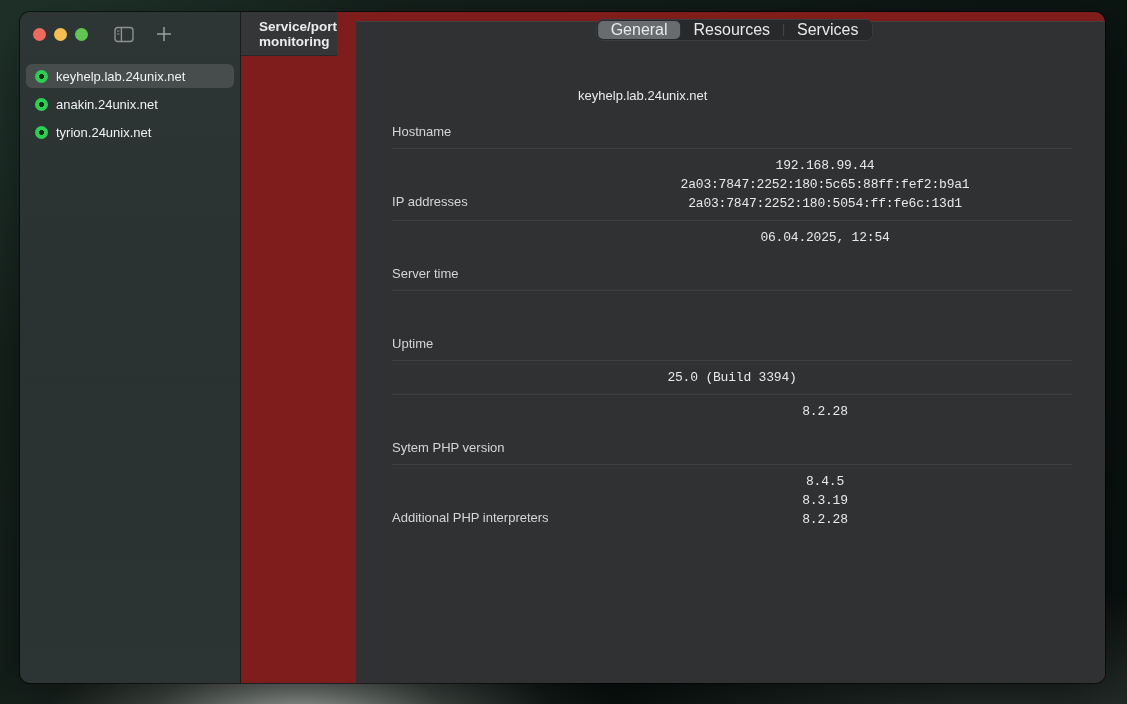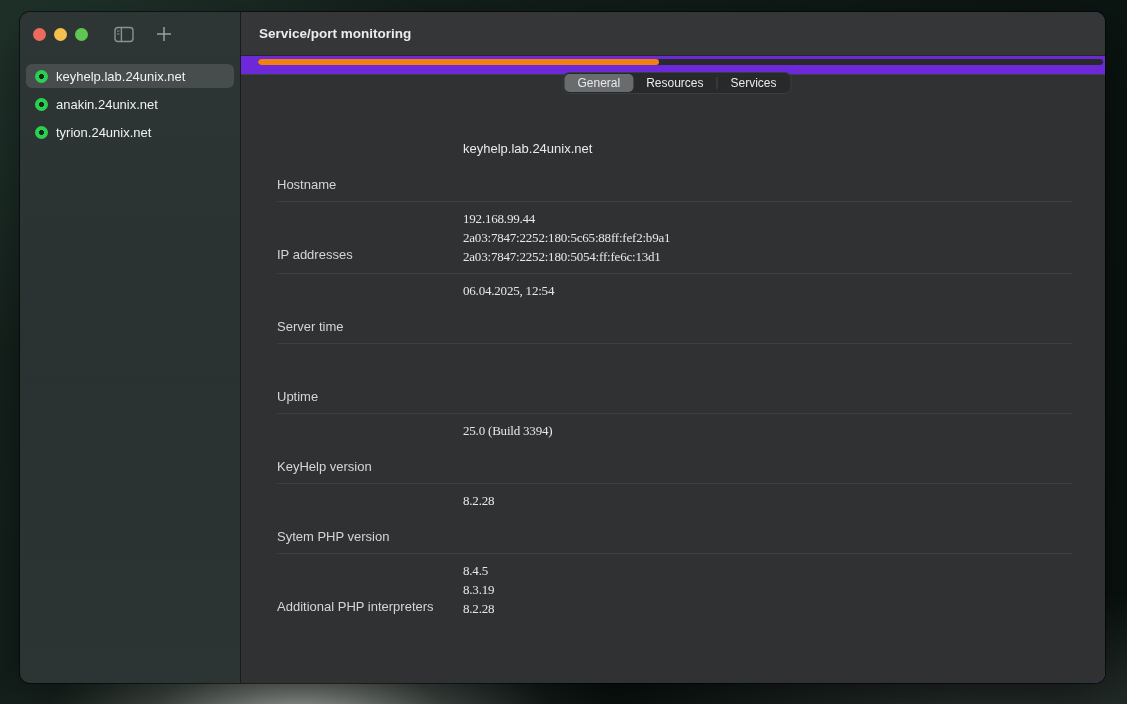--- a/index.html
+++ b/index.html
@@ -38,21 +38,21 @@
     display:flex;align-items:center;gap:8px;height:24px;
     padding:0 0 0 9px;border-radius:6px;cursor:default;
   }
   .server-item.selected{background:#474c4d;}
   .status-dot{
     width:13px;height:13px;border-radius:50%;flex:0 0 13px;
     background:radial-gradient(circle at 50% 50%, #0f2e1a 0 2.6px, #2bcf52 2.7px);
   }
   .server-label{font-size:13px;color:#f0f1f1;white-space:nowrap;}
   
-  .main{flex:1;display:flex;flex-direction:column;background:#6d28d9;min-width:0;}
+  .main{flex:1;display:flex;flex-direction:row;background:#7f1d1d;min-width:0;}
   .titlebar{
     height:43px;flex:0 0 43px;display:flex;align-items:center;
     padding-left:18px;border-bottom:1px solid #242628;background:#343638;
   }
   .title{font-size:13.5px;font-weight:bold;color:#ececec;}
   .progress-wrap{margin:3px 2px 0 17px;height:6px;}
   .progress-track{height:6px;border-radius:3px;background:#292a2b;overflow:hidden;}
   .progress-fill{height:6px;border-radius:3px;background:#f0800f;}
   .panel{
     flex:1;margin-top:9px;border-top:1px solid #3e4042;position:relative;
@@ -60,32 +60,32 @@
   }
   
   .segmented{
     position:absolute;top:-3px;left:calc(50% + 4px);transform:translateX(-50%);
     height:22px;display:flex;align-items:center;
     background:#27292a;border:1px solid #3b3d3e;border-radius:7px;
     box-sizing:border-box;padding:0 1px;
   }
   .segment{
     height:18px;display:flex;align-items:center;padding:0 13px;
-    font-size:12px;color:#e8e9ea;border-radius:5px;position:relative;
+    font-size:16px;color:#e8e9ea;border-radius:5px;position:relative;
   }
   .segment.selected{background:#696c6e;}
   .seg-divider{width:1px;height:12px;background:#47494b;flex:0 0 1px;}
   
   .rows{padding:57px 33px 0 36px;}
   .row{display:flex;padding:7px 0;border-bottom:1px solid #3c3e40;}
   .row.last{border-bottom:none;}
   .row-label{width:186px;flex:0 0 186px;font-size:13px;color:#d3d5d6;line-height:19px;margin-top:36px;}
   .row-values{flex:1;min-width:0;}
   .value-line{font-size:13px;color:#e9eaeb;line-height:19px;white-space:nowrap;}
-  .value-line.mono{font-family:Liberation Serif, serif;color:#e6e8e9;letter-spacing:-0.2px;}
+  .value-line.mono{font-family:Liberation Mono, monospace;color:#e6e8e9;letter-spacing:-0.2px;text-align:center;}
 </style>
 </head>
 <body>
 
 <div class="window">
 
   <div class="sidebar">
     <div class="sb-toolbar">
       <div class="traffic">
         <span class="light red"></span>
@@ -159,21 +159,20 @@
           <div class="row">
     <div class="row-label">Server time</div>
     <div class="row-values">
               <div class="value-line mono">06.04.2025, 12:54</div>
             </div>
   </div>
           <div class="row">
     <div class="row-label">Uptime</div>
   </div>
           <div class="row">
-    <div class="row-label">KeyHelp version</div>
     <div class="row-values">
               <div class="value-line mono">25.0 (Build 3394)</div>
             </div>
   </div>
           <div class="row">
     <div class="row-label">Sytem PHP version</div>
     <div class="row-values">
               <div class="value-line mono">8.2.28</div>
             </div>
   </div>

